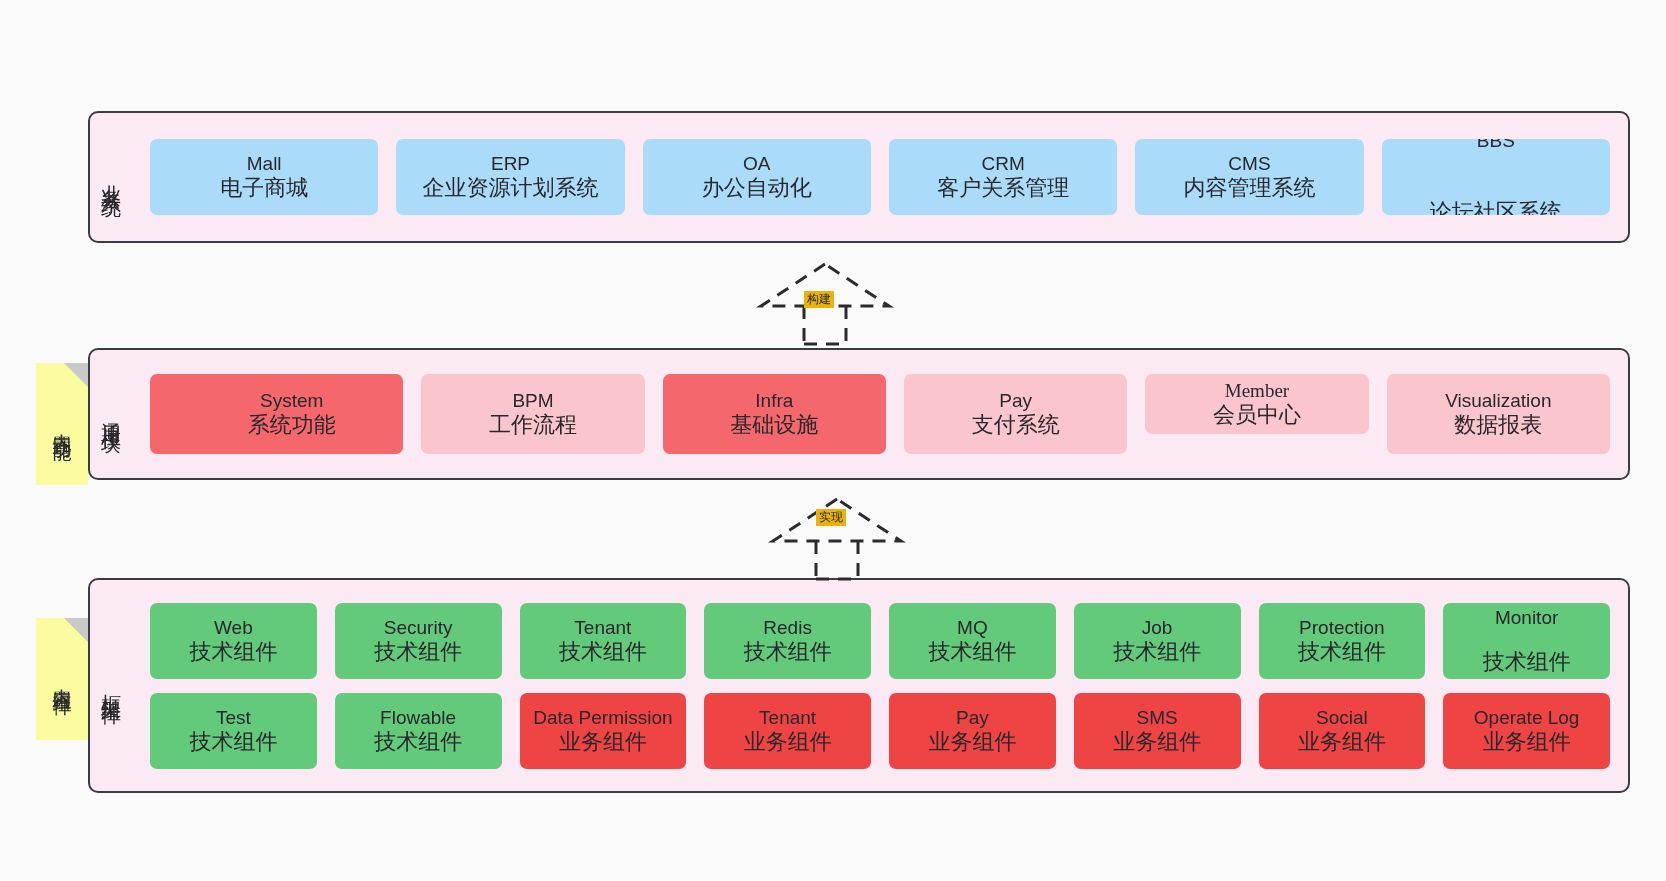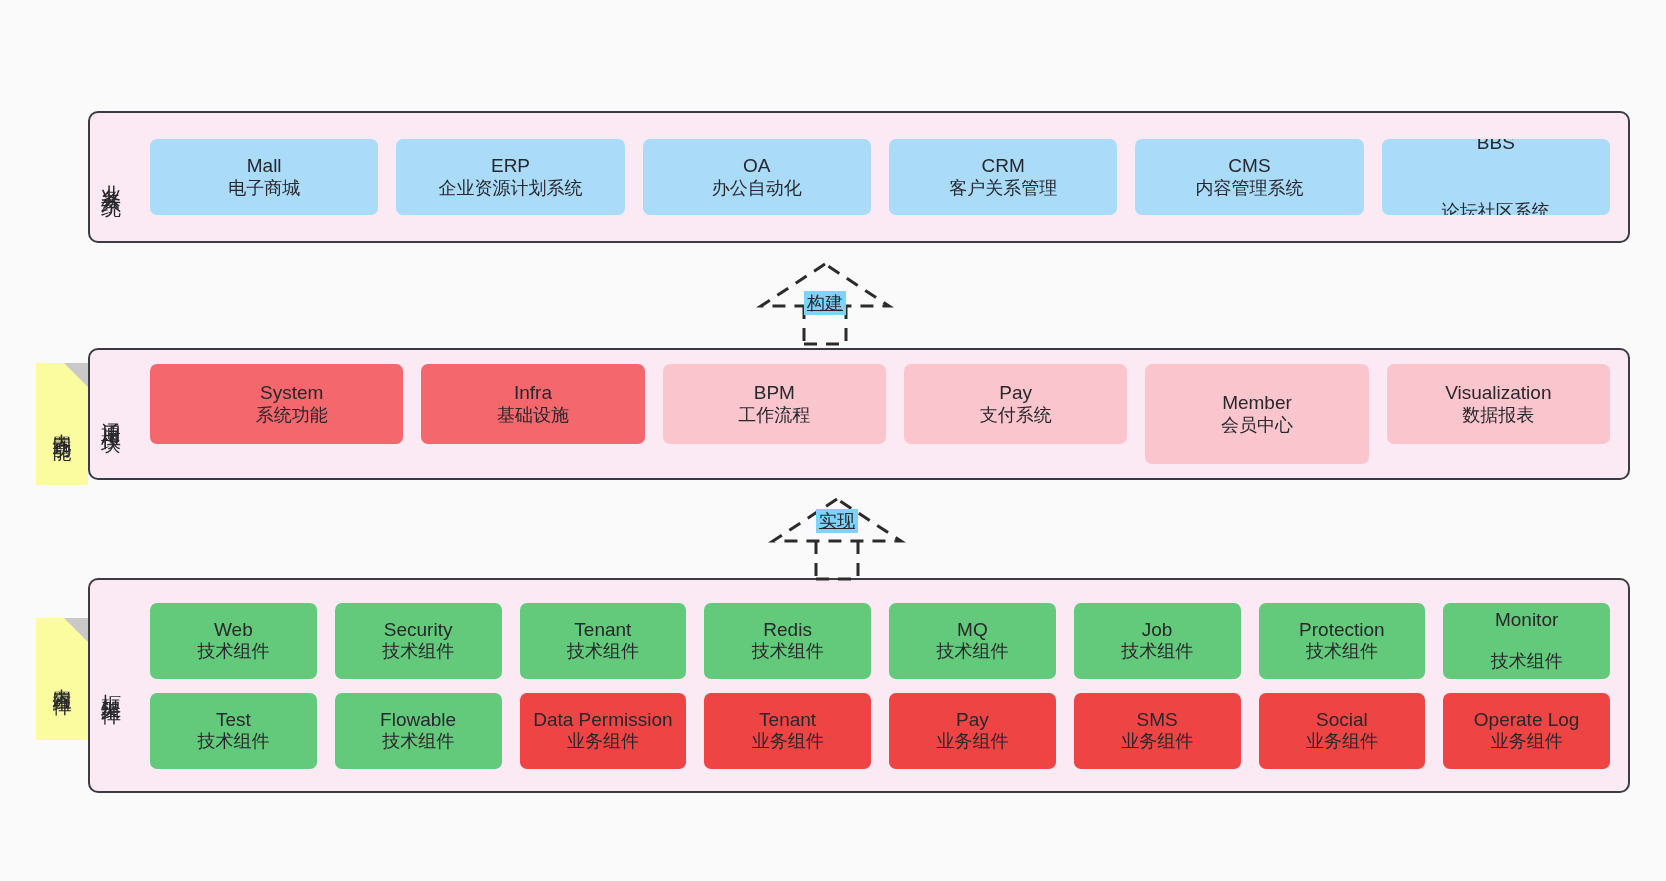--- a/index.html
+++ b/index.html
@@ -70,21 +70,21 @@
     color: #27272c;
     padding: 4px 6px;
     line-height: 1.22;
     overflow: hidden;
   }
   .card .t-en {
     font-size: 19px;
     white-space: nowrap;
   }
   .card .t-cn {
-    font-size: 18px;
+    font-size: 22px;
     white-space: nowrap;
   }
   .card.wrap .t-en { white-space: normal; }
 
   .c-blue       { background: #aadcfa; }
   .c-red        { background: #f4676d; }
   .c-pink       { background: #fbc5ce; }
   .c-green      { background: #63ca7b; }
   .c-lightgreen { background: #ef4444; }
 
@@ -117,27 +117,26 @@
   }
 
   
   .connector {
     position: absolute;
     z-index: 2;
   }
   .connector svg { display: block; overflow: visible; }
   .connector-label {
     position: absolute;
-    font-size: 18px;
+    font-size: 12px;
     color: #27272c;
-    background: #7dd3fc;
+    background: #eab308;
     padding: 0 3px;
     white-space: nowrap;
     user-select: none;
-    text-decoration: underline;
   }
 </style>
 </head>
 <body>
 
 <div id="canvas">
 
   <div class="layer" id="layer-business" style="left:88px; top:111px; width:1542px; height:132px;">
     <div class="layer-label">业务系统</div>
     <div class="layer-body">
@@ -194,36 +193,36 @@
   <div class="layer" id="layer-common" style="left:88px; top:348px; width:1542px; height:132px;">
     <div class="layer-label">通用模块</div>
     <div class="layer-body">
       <div class="row">
 
         <div class="card c-red" style="height:80px;padding-left:36px;">
           <span class="t-en">System</span>
           <span class="t-cn">系统功能</span>
         </div>
 
+        <div class="card c-pink" style="height:80px;">
+          <span class="t-en">BPM</span>
+          <span class="t-cn">工作流程</span>
+        </div>
+
         <div class="card c-red" style="height:80px;">
           <span class="t-en">Infra</span>
           <span class="t-cn">基础设施</span>
         </div>
 
         <div class="card c-pink" style="height:80px;">
-          <span class="t-en">BPM</span>
-          <span class="t-cn">工作流程</span>
-        </div>
-
-        <div class="card c-pink" style="height:80px;">
           <span class="t-en">Pay</span>
           <span class="t-cn">支付系统</span>
         </div>
 
-        <div class="card c-pink" style="height:100px;">
+        <div class="card c-pink" style="height:60px;font-family:Liberation Serif, serif;">
           <span class="t-en">Member</span>
           <span class="t-cn">会员中心</span>
         </div>
 
         <div class="card c-pink" style="height:80px;">
           <span class="t-en">Visualization</span>
           <span class="t-cn">数据报表</span>
         </div>
 
       </div>

